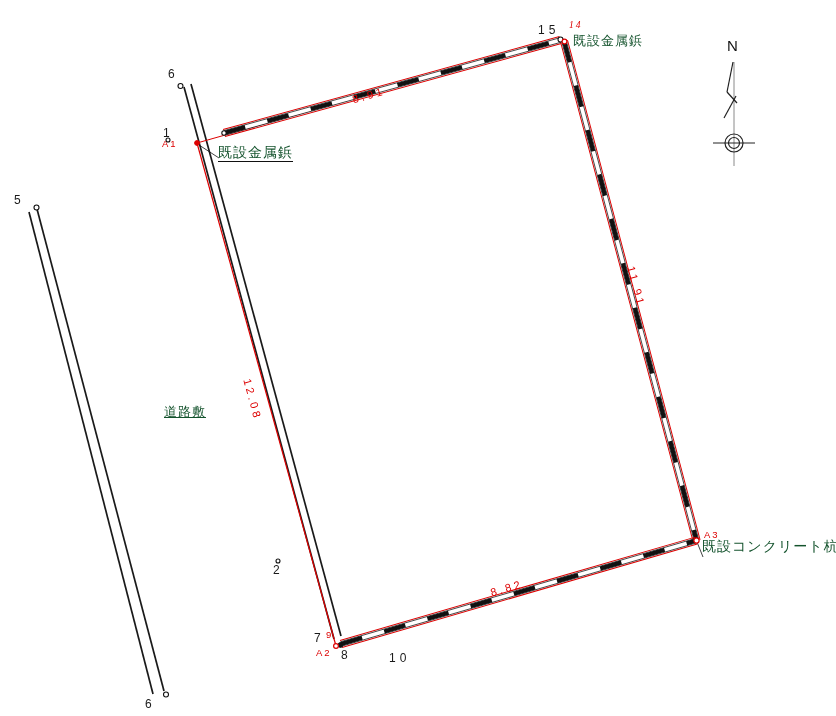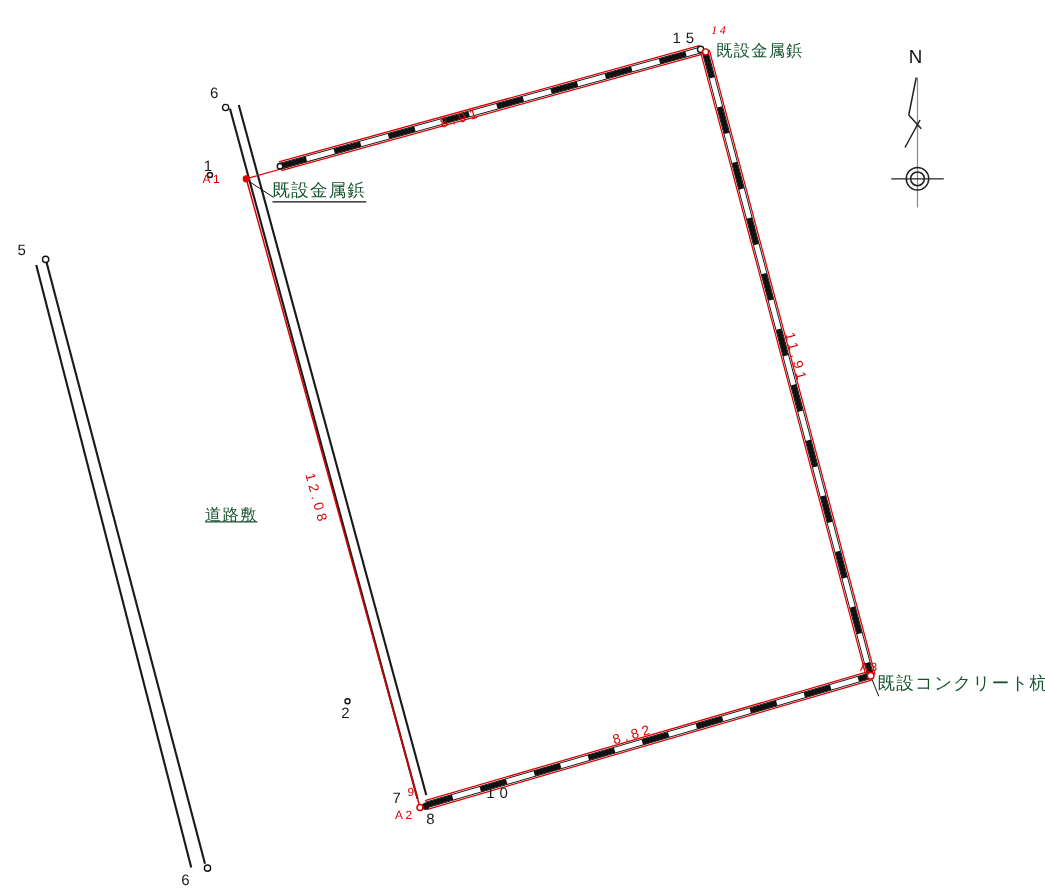--- a/index.html
+++ b/index.html
@@ -111,22 +111,22 @@
   <div class="dim" style="left:490px;top:583px;transform:rotate(-16.3deg);">8.82</div>
   <div class="dim" style="left:231px;top:394px;transform:rotate(74.6deg);">12.08</div>
 
   <div class="lbl" style="left:168px;top:68px;">6</div>
   <div class="lbl" style="left:163px;top:127px;">1</div>
   <div class="lbl sp" style="left:538px;top:24px;">15</div>
   <div class="lbl" style="left:273px;top:564px;">2</div>
   <div class="lbl sp" style="left:14px;top:194px;">5</div>
   <div class="lbl sp" style="left:145px;top:698px;">6</div>
   <div class="lbl" style="left:314px;top:632px;">7</div>
-  <div class="lbl sp" style="left:341px;top:628px;padding-left:48px;">10</div>
+  <div class="lbl sp" style="left:341px;top:652px;padding-left:48px;">10</div>
   <div class="lbl" style="left:341px;top:649px;">8</div>
 
   <div class="lbl ptlbl red" style="left:162px;top:139px;">A1</div>
   <div class="lbl ptlbl red italic" style="left:569px;top:21px;font-family:Liberation Serif, serif;">14</div>
-  <div class="lbl ptlbl red" style="left:688px;top:530px;">A3</div>
+  <div class="lbl ptlbl red" style="left:704px;top:530px;">A3</div>
   <div class="lbl ptlbl red" style="left:316px;top:648px;">A2</div>
   <div class="lbl ptlbl red" style="left:326px;top:630px;">9</div>
 
 </div>
 
 </body></html>

